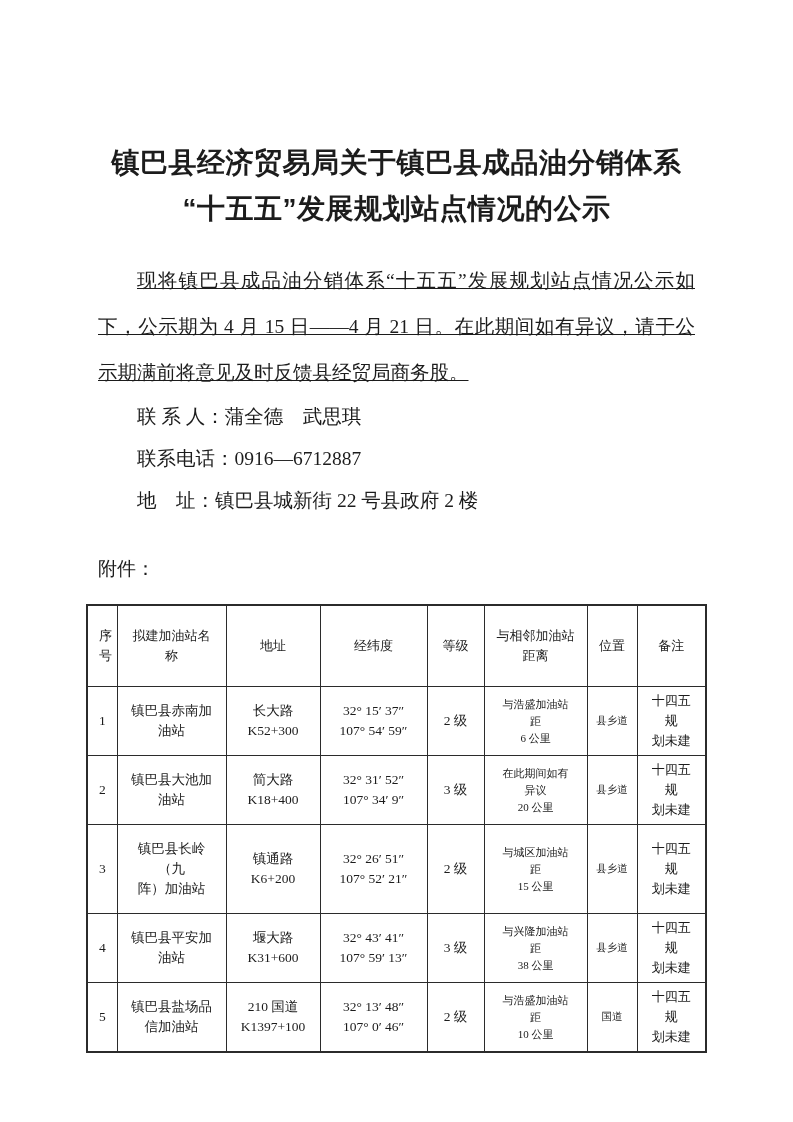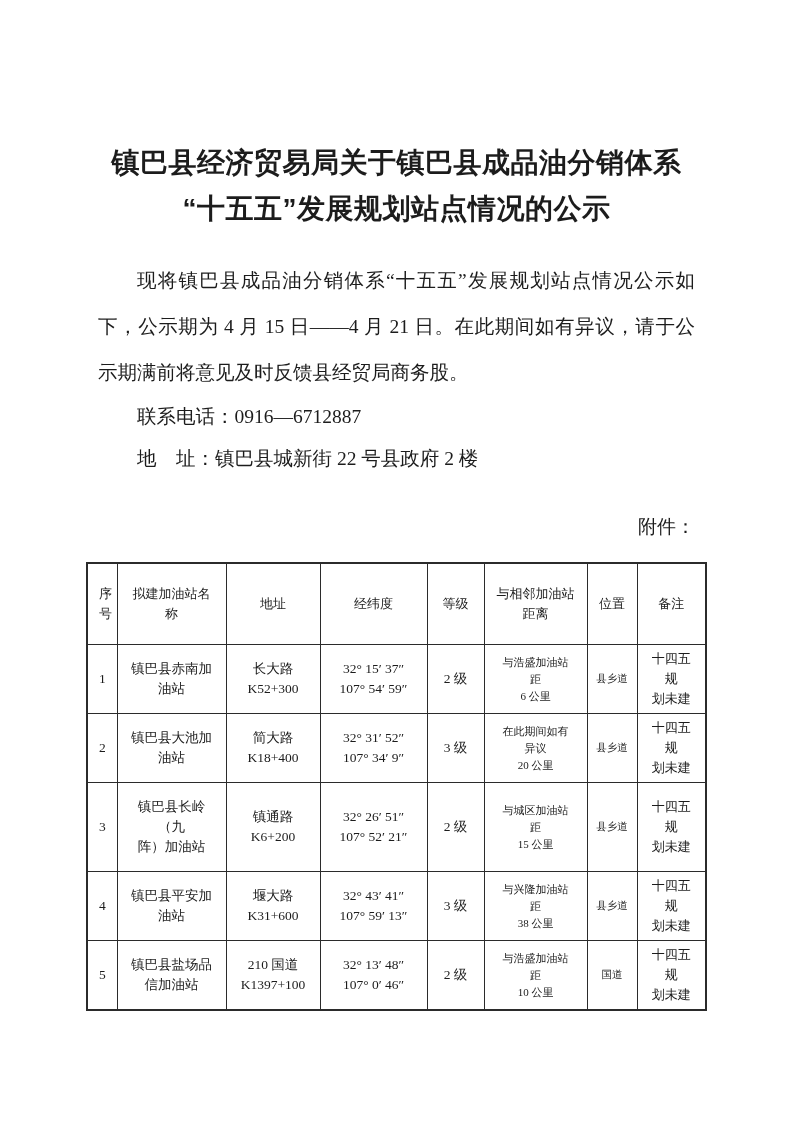--- a/index.html
+++ b/index.html
@@ -13,25 +13,25 @@
   .doc-title {
     text-align:center;
     font-family:"Liberation Sans","DejaVu Sans",sans-serif;
     font-weight:700; font-size:28px; line-height:46px;
     letter-spacing:0.5px;
   }
   .doc-title .t-line { display:block; }
   .body-para {
     margin:26px 98px 0 98px;
     font-size:19.5px; line-height:46px;
-    text-align:justify; text-indent:2em;
+    text-align:justify; text-indent:2em;text-decoration:underline;
   }
   .contact-block { margin:0 98px; font-size:19.5px; }
   .contact-line { line-height:42px; padding-left:39px; white-space:pre; }
-  .attachment { margin:34px 98px 0; font-size:19px; line-height:26px;text-align:right; }
+  .attachment { margin:34px 98px 0; font-size:19px; line-height:26px; }
   .table-title {
     margin-top:14px; text-align:center;
     font-family:"Liberation Sans","DejaVu Sans",sans-serif;
     font-weight:700; font-size:20px; line-height:28px;
   }
   table.station-table {
     margin:22px auto 0; width:619px;
     border-collapse:collapse; table-layout:fixed;
     border:2px solid #2b2b2b;
   }
@@ -56,20 +56,21 @@
 <div class="page">
 
   <h1 class="doc-title">
     <span class="t-line">镇巴县经济贸易局关于镇巴县成品油分销体系</span>
     <span class="t-line">“十五五”发展规划站点情况的公示</span>
   </h1>
 
   <p class="body-para">现将镇巴县成品油分销体系“十五五”发展规划站点情况公示如下，公示期为 4 月 15 日——4 月 21 日。在此期间如有异议，请于公示期满前将意见及时反馈县经贸局商务股。</p>
 
   <div class="contact-block">
+    <div class="contact-line"><span>联 系 人：</span><span>蒲全德　武思琪</span></div>
     <div class="contact-line"><span>联系电话：</span><span>0916—6712887</span></div>
     <div class="contact-line"><span>地　址：</span><span>镇巴县城新街 22 号县政府 2 楼</span></div>
   </div>
 
   <div class="attachment">附件：</div>
 
 
   <table class="station-table">
     <colgroup>
       <col style="width:30px">

